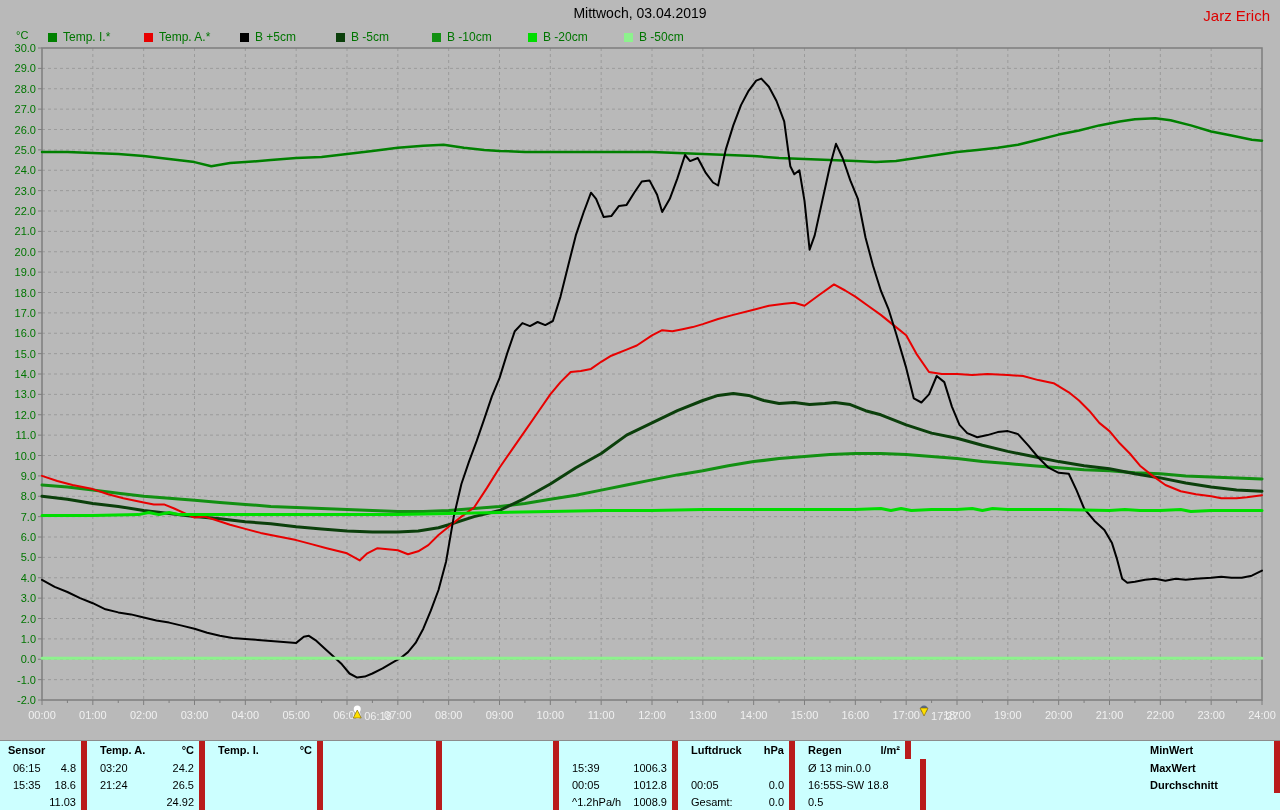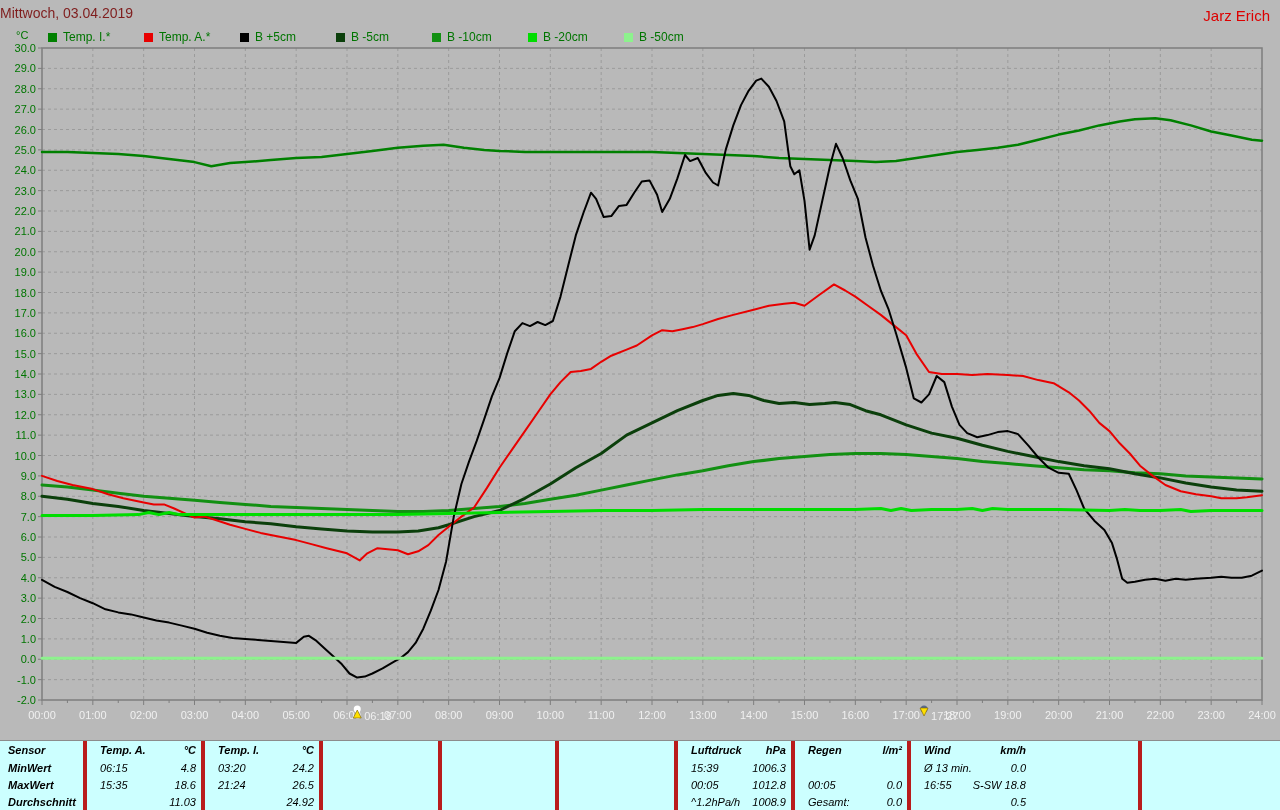--- a/index.html
+++ b/index.html
@@ -3,22 +3,22 @@
 <meta charset="utf-8">
 <style>
   html,body{margin:0;padding:0;}
   body{
     width:1280px;height:810px;position:relative;overflow:hidden;
     background:#b9b9b9;
     font-family:"Liberation Sans", sans-serif;
     -webkit-font-smoothing:none;
   }
   .title{
-    position:absolute;top:5px;left:0;width:1280px;
-    font-size:14px;color:#7f1d1d;
+    position:absolute;top:5px;left:0;width:1280px;text-align:center;
+    font-size:14px;color:#000000;
   }
   .author{
     position:absolute;top:7px;right:10px;font-size:15px;color:#dd0000;
   }
   .unitlab{
     position:absolute;top:29px;left:16px;font-size:11px;color:#007500;
   }
   .legend{
     position:absolute;top:30px;left:48px;display:flex;
   }
@@ -37,21 +37,21 @@
     background:#ccffff;border-top:1px solid #8c8c8c;
     display:grid;
     grid-template-columns:87px 118px 118px 119px 117px 119px 117px 116px 231px 1fr;
     grid-template-rows:18px 17px 17px 17px;
     font-size:11px;color:#000;box-sizing:border-box;
   }
   .stats .c{
     display:flex;align-items:center;justify-content:space-between;
     padding:0 5px 0 13px;overflow:hidden;white-space:nowrap;
   }
-  .stats .b{border-right:4px solid #b91c1c;font-style:italic;}
+  .stats .b{border-right:6px solid #b91c1c;}
   .stats .lab{font-weight:bold;padding-left:8px;}
   .stats .hd{font-weight:bold;text-align:right;}
   .stats .wind{padding-right:112px;}
   .stats .rt{text-align:right;}
 </style>
 </head>
 <body>
 
 <svg id="chart" width="1280" height="738">
     <line x1="42" y1="679.625" x2="1262" y2="679.625" class="grid"></line>
@@ -315,24 +315,20 @@
   <div class="c b"></div>
   <div class="c b"></div>
   <div class="c b">
       <span class="hd">Luftdruck</span>
       <span class="hd">hPa</span>
     </div>
   <div class="c b">
       <span class="hd">Regen</span>
       <span class="hd">l/m²</span>
     </div>
-  <div class="c b wind">
-      <span class="hd">Wind</span>
-      <span class="hd">km/h</span>
-    </div>
   <div class="c"></div>
 
   <div class="c b lab">
       <span>MinWert</span>
     </div>
   <div class="c b">
       <span>06:15</span>
       <span class="rt">4.8</span>
     </div>
   <div class="c b">

